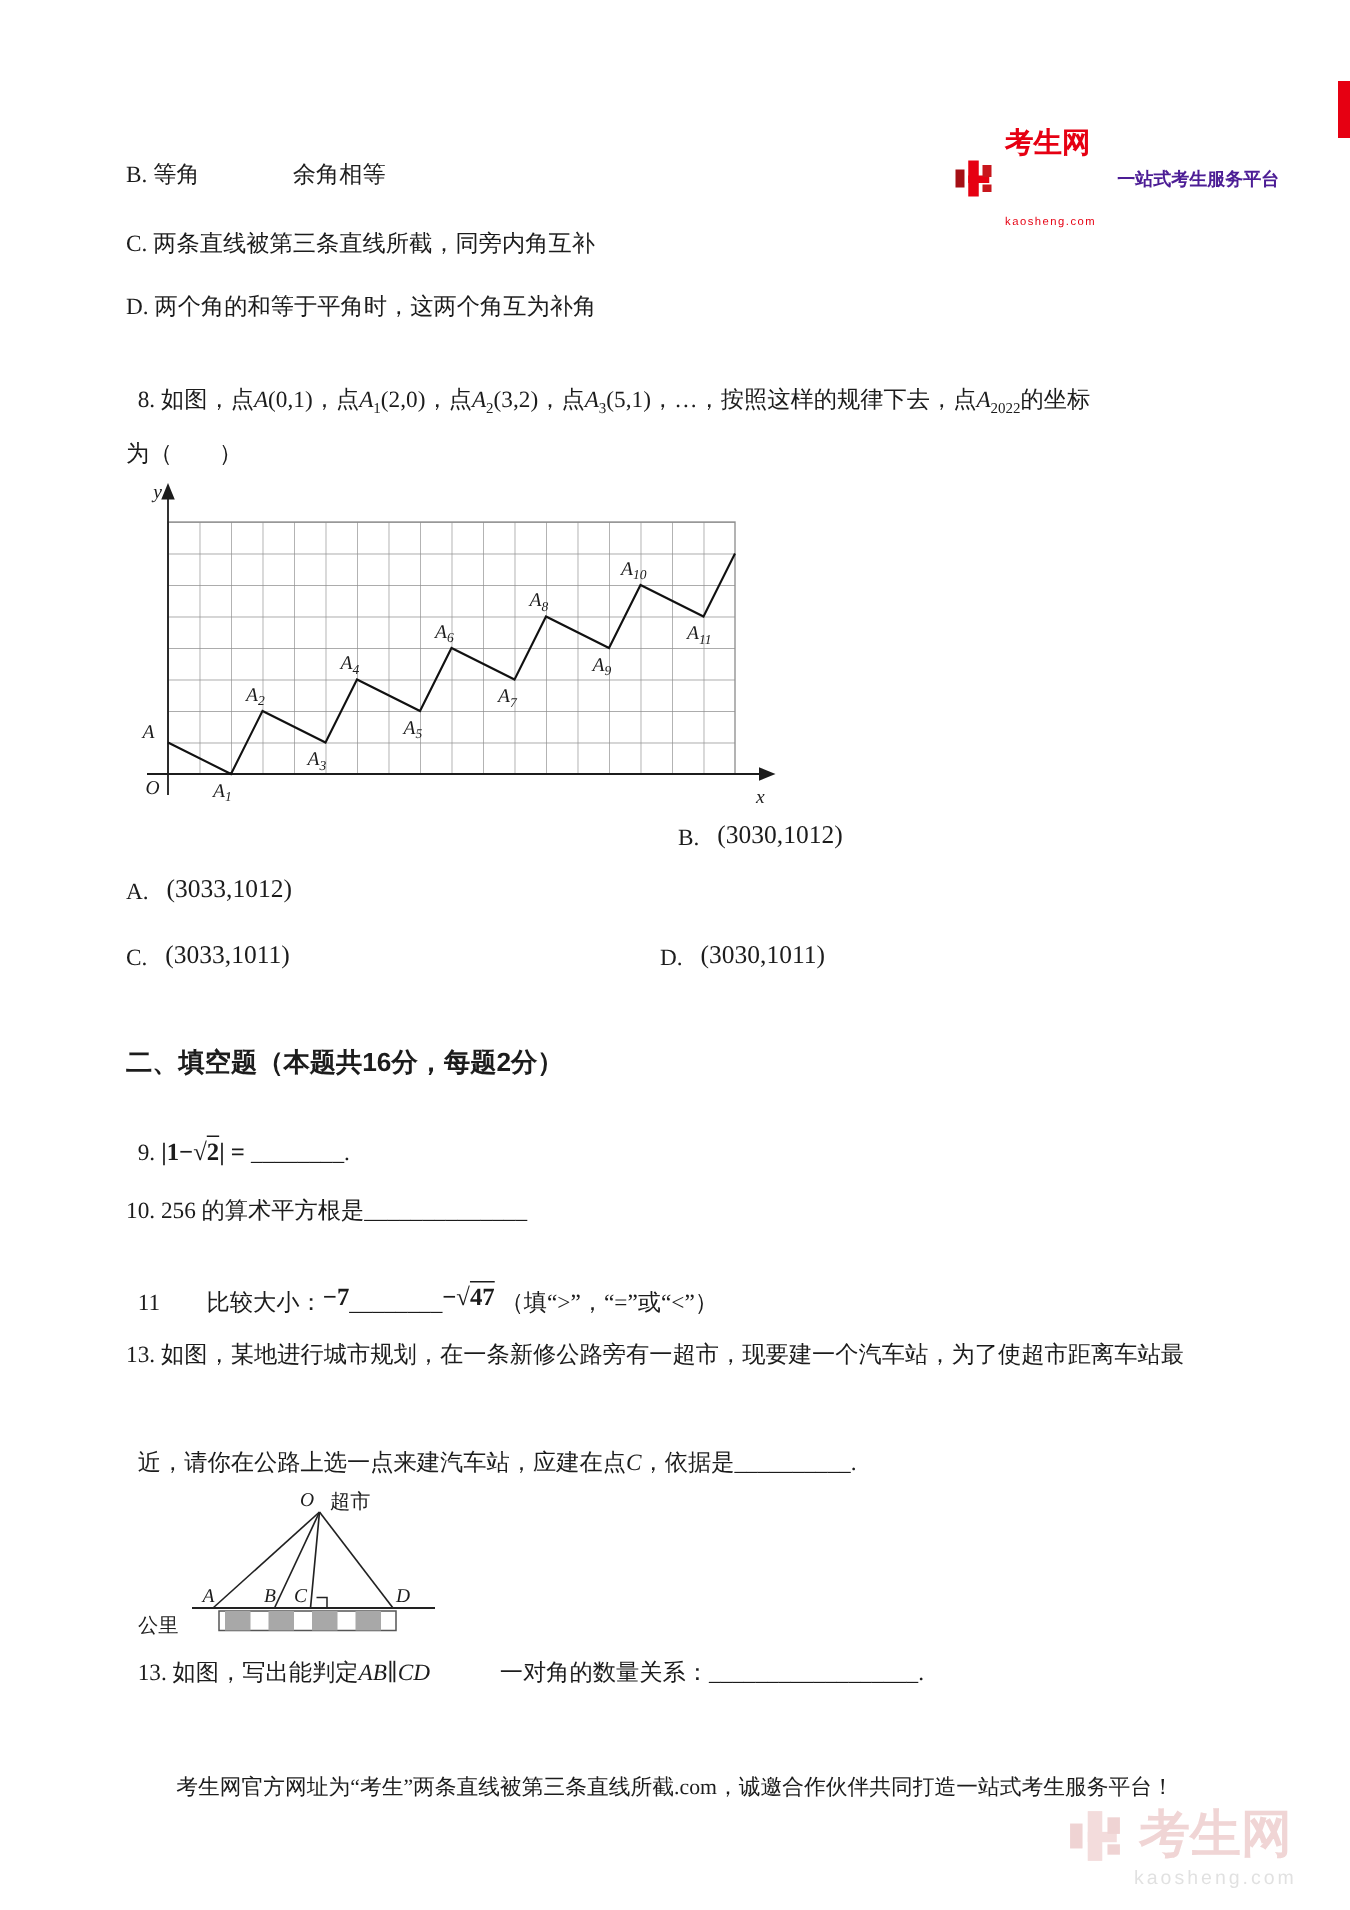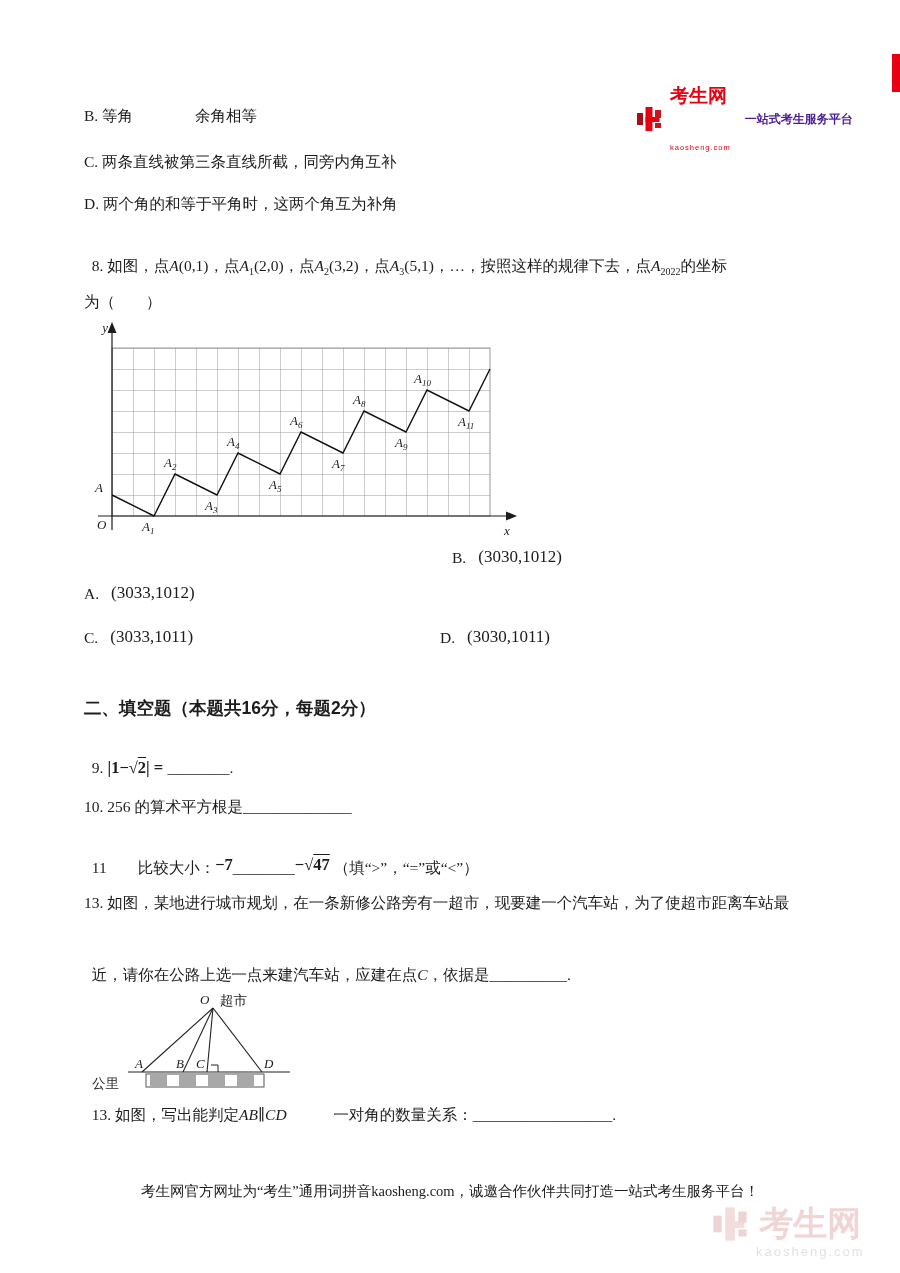--- a/index.html
+++ b/index.html
@@ -131,21 +131,21 @@
   <text x="86" y="80">B</text>
   <text x="106" y="80">C</text>
   <text x="174" y="80">D</text>
   <text class="cjk" x="2" y="100">公里</text>
 </svg>
 
 <div class="ln" style="top:1087px;width:740px;">
   <span>13.</span><span> 如图，写出能判定</span><i class="mv">AB∥CD</i><span>　　　</span><span>一对角的数量关系：</span><span>__________________.</span>
 </div>
 
-<div class="footer"><span>考生网官方网址为“考生”通用词拼音kaosheng.com，诚邀合作伙伴共同打造一站式考生服务平台！</span></div>
+<div class="footer"><span>考生网官方网址为“考生”两条直线被第三条直线所截.com，诚邀合作伙伴共同打造一站式考生服务平台！</span></div>
 
 <div class="abs watermark" style="top:1206px;left:712px;">
   <svg width="36" height="36" viewBox="0 0 26 26">
     <rect x="1" y="7" width="6" height="12" fill="#e2b0b0"></rect>
     <rect x="9.5" y="1" width="7" height="24" fill="#eac1c1"></rect>
     <rect x="9.5" y="11" width="14" height="5" fill="#eac1c1"></rect>
     <rect x="19" y="4" width="6" height="8" fill="#e2b0b0"></rect>
     <rect x="19" y="17" width="6" height="5" fill="#e2b0b0"></rect>
   </svg>
   <div class="wm-col">

